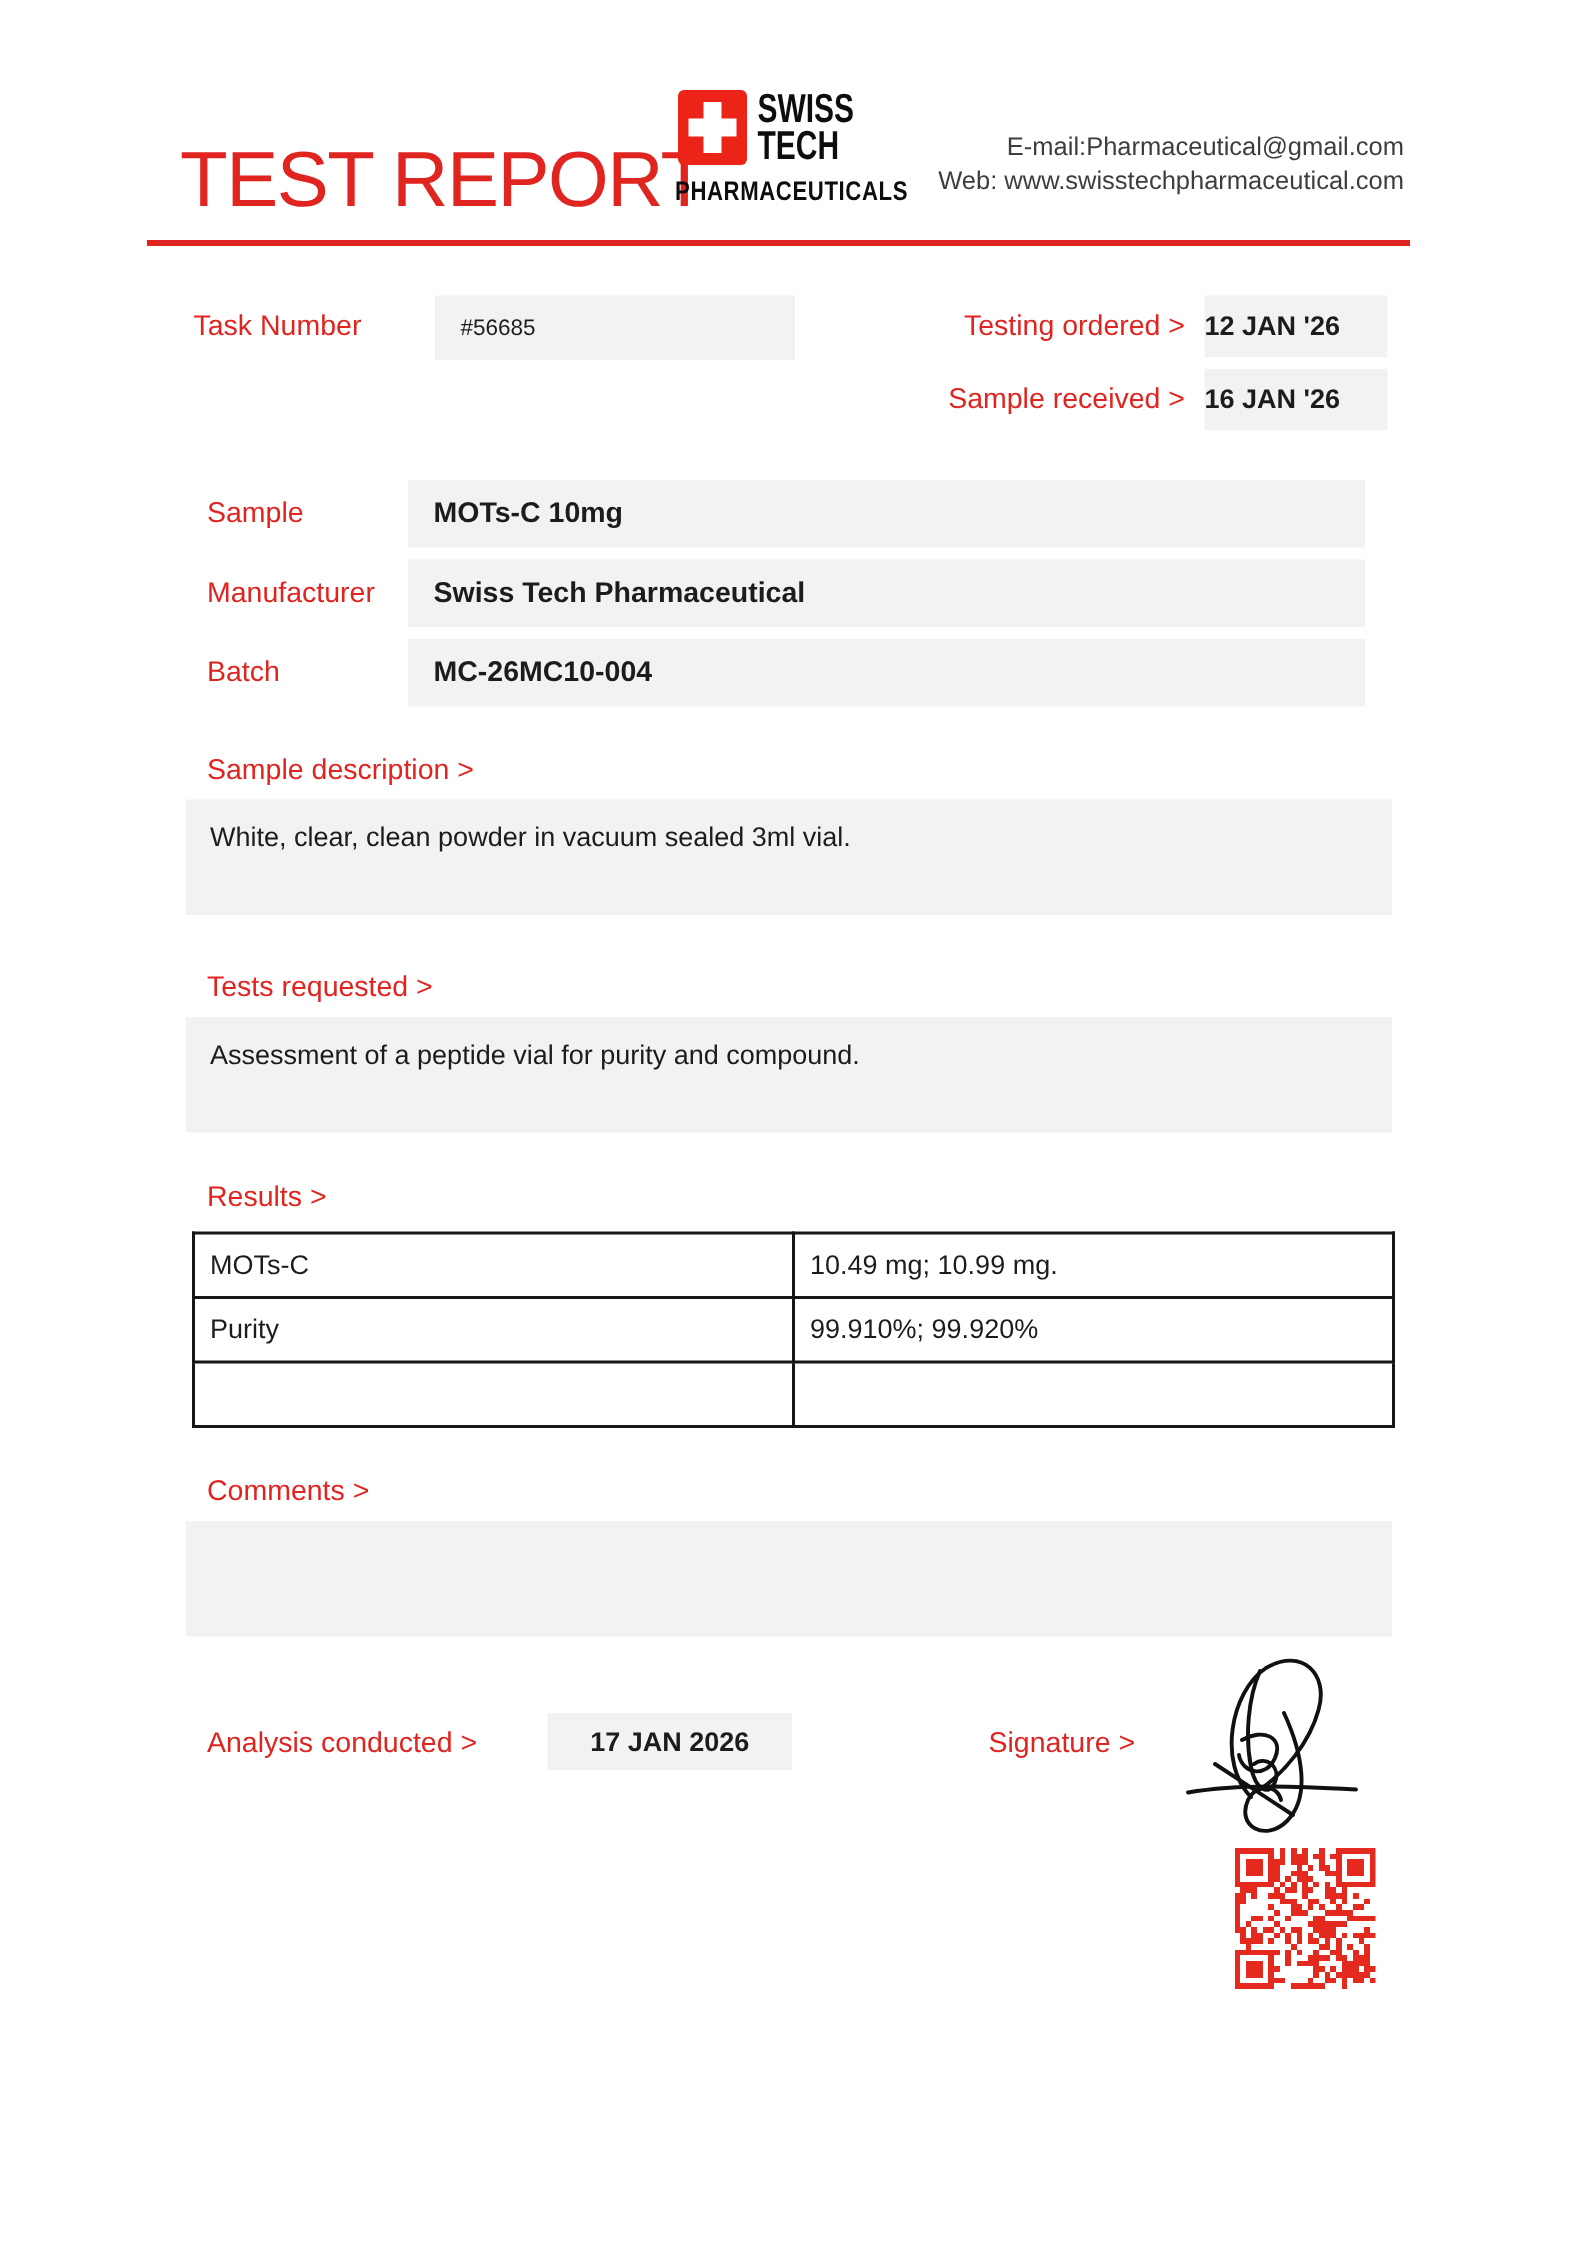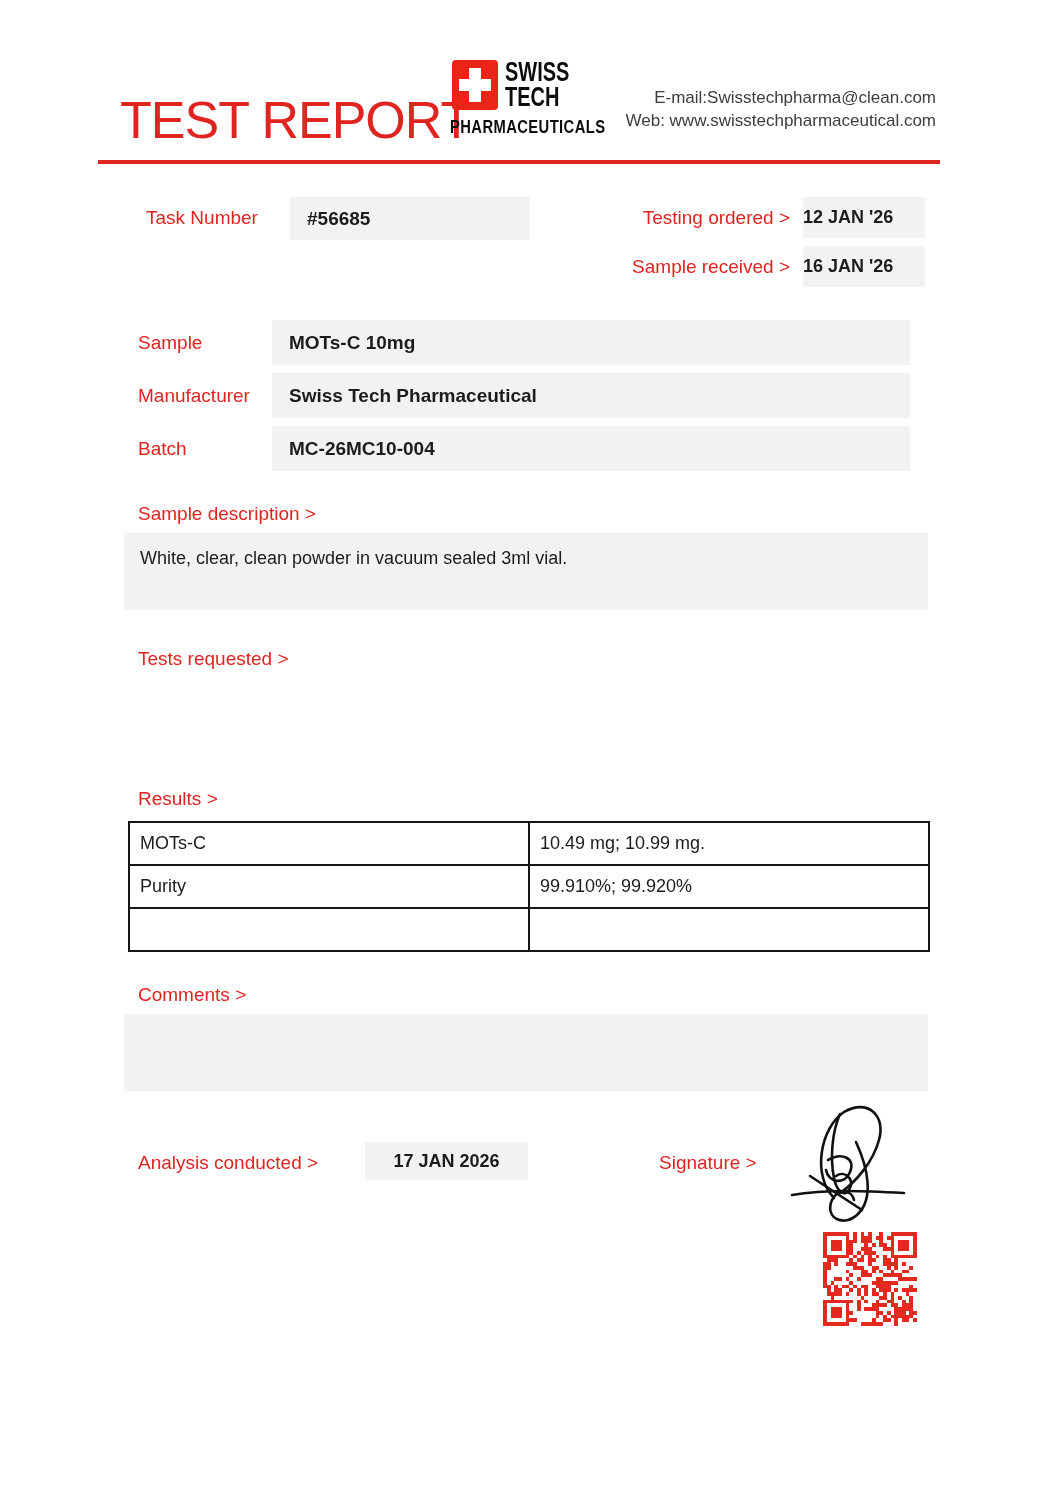--- a/index.html
+++ b/index.html
@@ -35,23 +35,23 @@
   }
   .contact {
     right:124px; top:86px; text-align:right; font-size:17px;
     color:var(--contact_gray); line-height:23px; white-space:nowrap;
   }
   .divider { left:98px; top:160px; width:842px; height:4px; background:var(--accent_red); }
 
   
   .red-label { color:var(--accent_red); font-size:19px; white-space:nowrap; }
   .gray-box { background:var(--box_gray); }
-  .task-label { left:146px; top:207px; }
+  .task-label { left:129px; top:207px; }
   .task-box { left:290px; top:197px; width:240px; height:43px; line-height:43px;
-              padding-left:17px; font-size:19px; font-weight:bold; color:var(--text_dark); box-sizing:border-box; }
+              padding-left:17px; font-size:15px; font-weight:normal; color:var(--text_dark); box-sizing:border-box; }
   .ordered-label  { left:560px; top:207px; width:230px; text-align:right; }
   .received-label { left:560px; top:256px; width:230px; text-align:right; }
   .date-box { left:803px; width:122px; height:41px; line-height:41px; text-align:left;
               font-size:18px; font-weight:bold; color:var(--text_dark); }
   .date-box.first  { top:197px; }
   .date-box.second { top:246px; }
 
   
   .info-row-label { left:138px; height:45px; line-height:45px; }
   .info-row-box   { left:272px; width:638px; height:45px; line-height:45px;
@@ -93,21 +93,21 @@
   <div class="abs logo">
     <div class="logo-cross"></div>
     <div class="logo-words">
       <span class="logo-word">SWISS</span>
       <span class="logo-word">TECH</span>
     </div>
   </div>
   <div class="abs logo-sub">PHARMACEUTICALS</div>
 
   <div class="abs contact">
-    <div>E-mail:Swisstechpharma@clean.com</div>
+    <div>E-mail:Pharmaceutical@gmail.com</div>
     <div>Web: www.swisstechpharmaceutical.com</div>
   </div>
 
   <div class="abs divider"></div>
 
   <div class="abs red-label task-label">Task Number</div>
   <div class="abs gray-box task-box">#56685</div>
 
   <div class="abs red-label ordered-label">Testing ordered &gt;</div>
   <div class="abs gray-box date-box first">12 JAN '26</div>
@@ -121,20 +121,21 @@
   <div class="abs red-label info-row-label" style="top:373px">Manufacturer</div>
   <div class="abs gray-box info-row-box" style="top:373px">Swiss Tech Pharmaceutical</div>
 
   <div class="abs red-label info-row-label" style="top:426px">Batch</div>
   <div class="abs gray-box info-row-box" style="top:426px">MC-26MC10-004</div>
 
   <div class="abs red-label section-label" style="top:503px">Sample description &gt;</div>
   <div class="abs gray-box section-box" style="top:533px">White, clear, clean powder in vacuum sealed 3ml vial.</div>
 
   <div class="abs red-label section-label" style="top:648px">Tests requested &gt;</div>
+  <div class="abs gray-box section-box" style="top:678px">Assessment of a peptide vial for purity and compound.</div>
 
   <div class="abs red-label section-label" style="top:788px">Results &gt;</div>
   <table class="abs results-table">
     <tbody>
       <tr>
         <td>MOTs-C</td>
         <td>10.49 mg; 10.99 mg.</td>
       </tr>
       <tr>
         <td>Purity</td>

